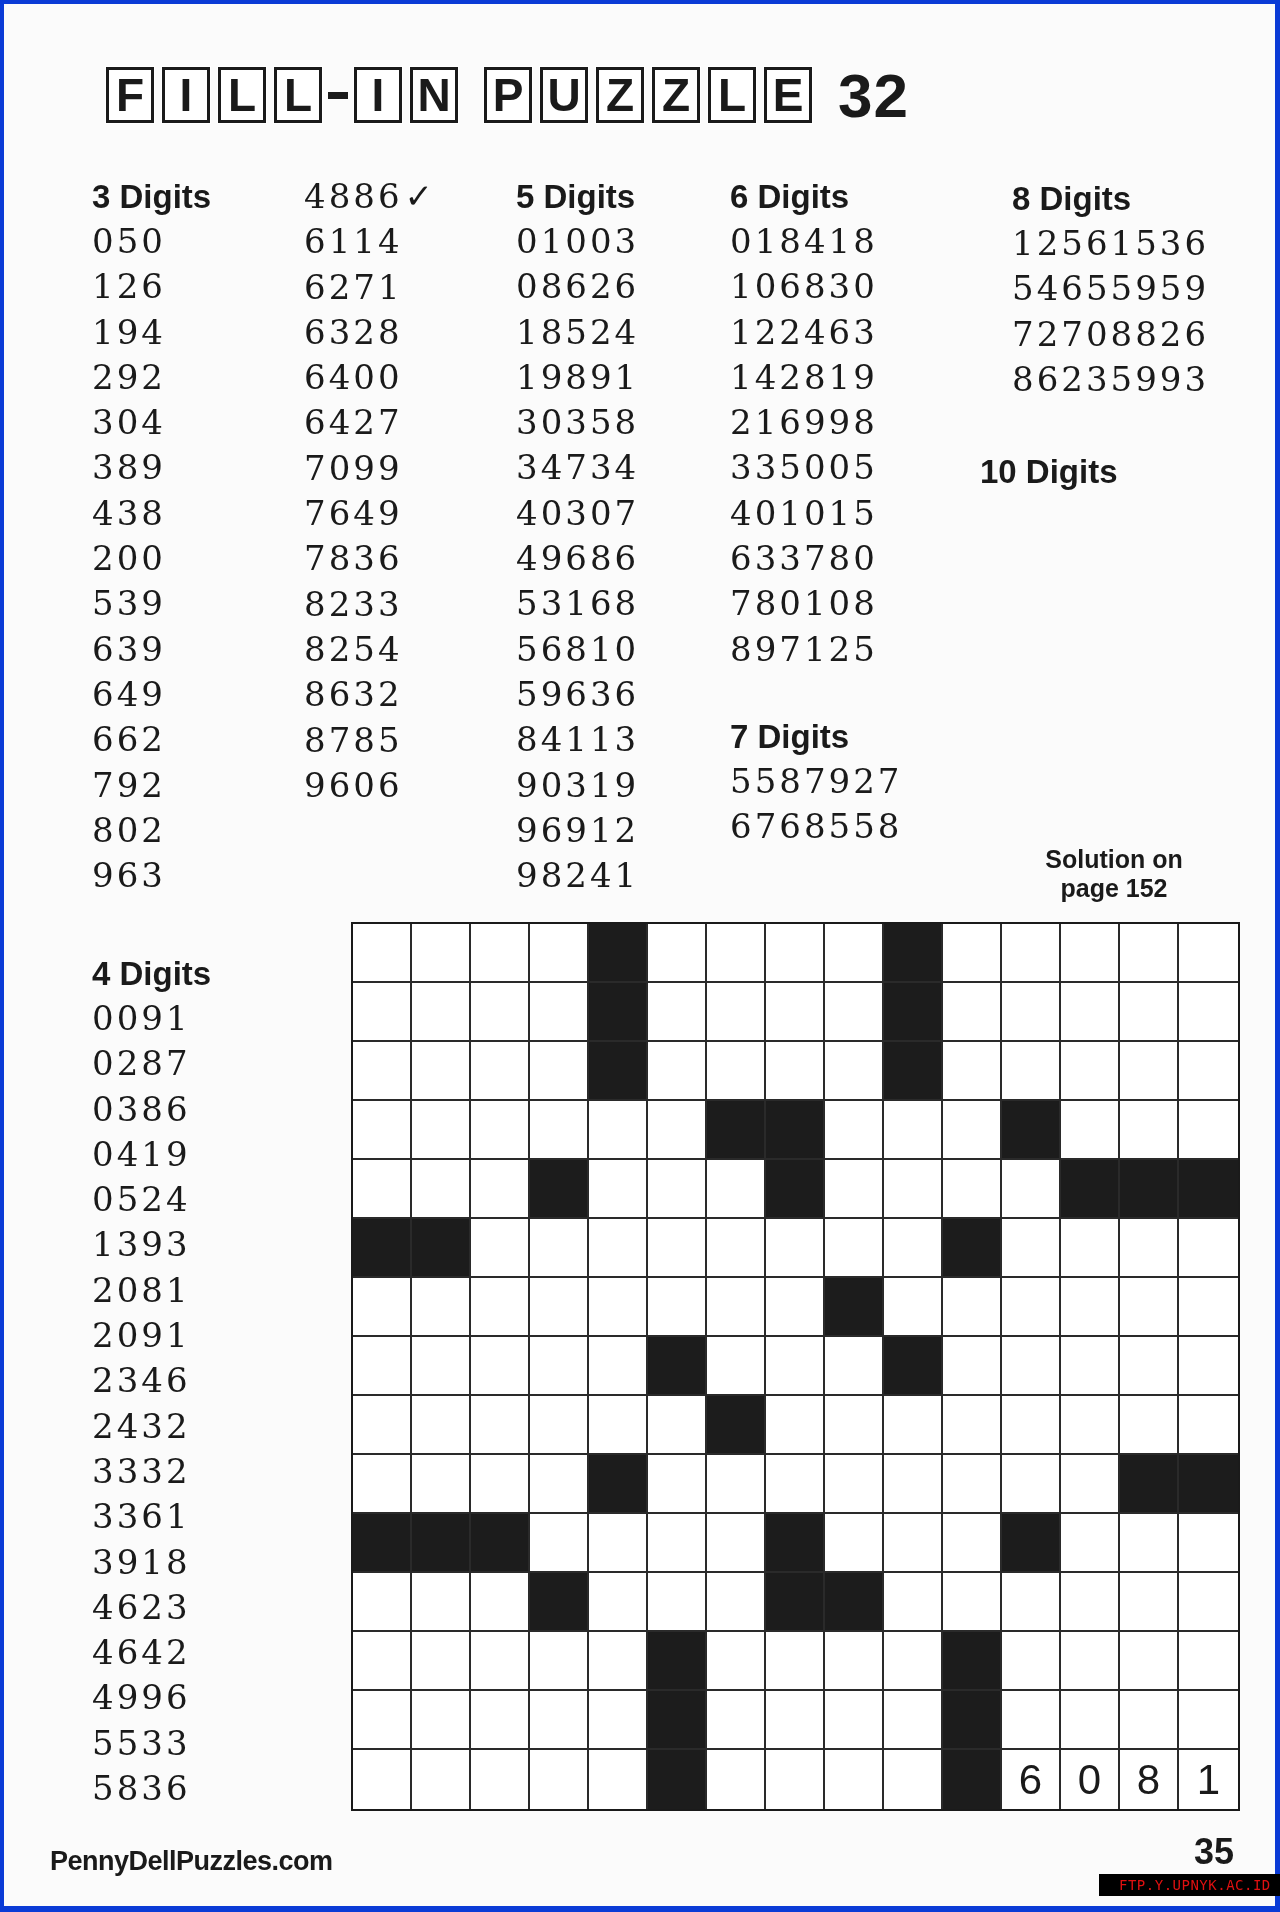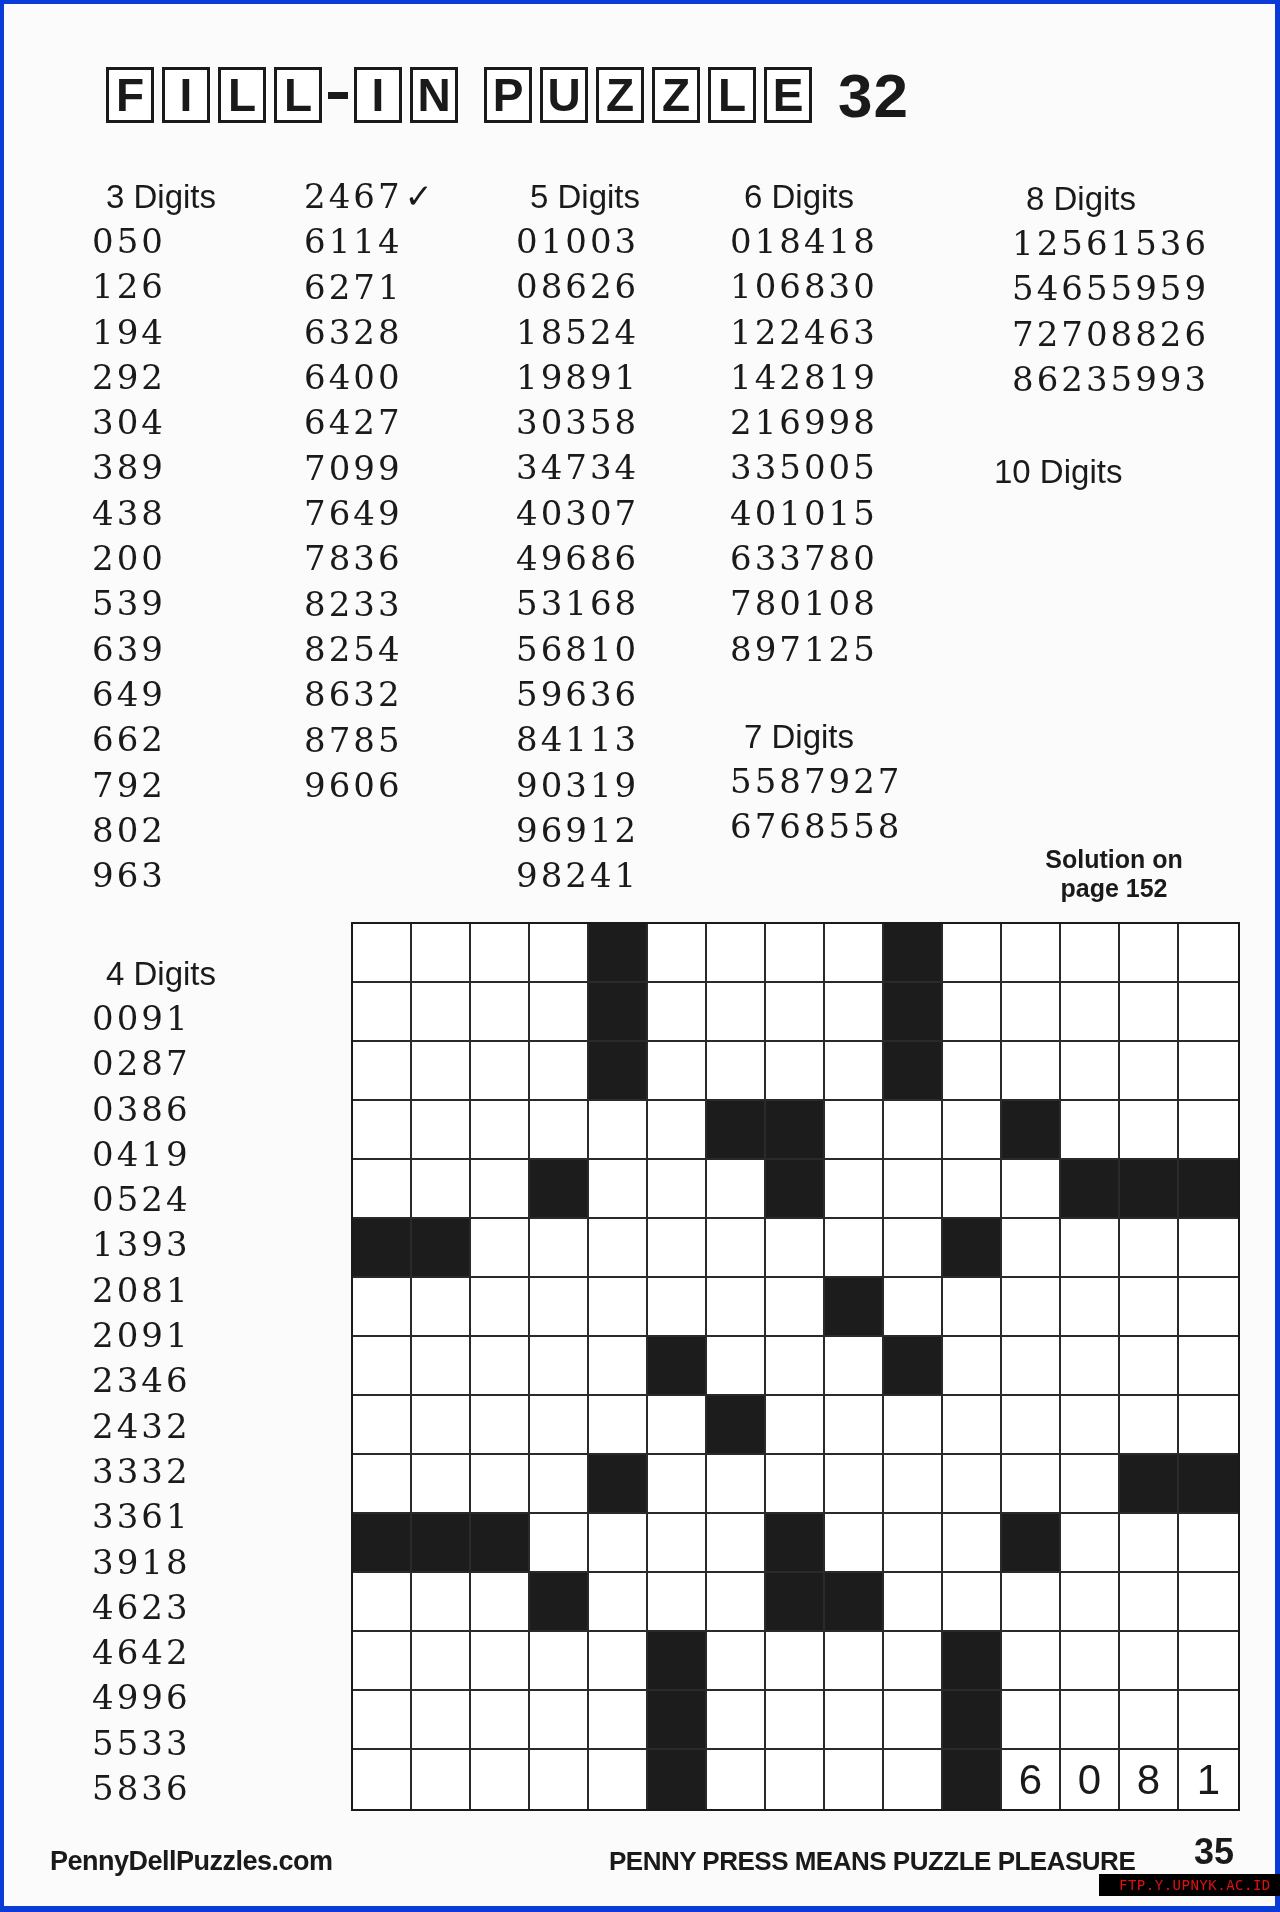--- a/index.html
+++ b/index.html
@@ -18,21 +18,21 @@
     width: 48px; height: 56px; border: 3px solid #1a1a1a; box-sizing: border-box;
     display: flex; align-items: center; justify-content: center;
     font-family: "Liberation Sans", sans-serif; font-weight: bold; font-size: 46px; color: #1a1a1a;
     margin-right: 8px; background: #fff; box-shadow: inset 0 0 0 1px #fff, 0 0 0 1px #fff;
   }
   .tdash { width: 20px; height: 7px; background: #1a1a1a; margin: 0 6px 0 -2px; }
   .tgap { width: 18px; }
   .tnum { font-weight: bold; font-size: 62px; color: #1a1a1a; margin-left: 18px; letter-spacing: 1px; }
 
   .col { position: absolute; }
-  .head { font-family: "Liberation Sans", sans-serif; font-weight: normal; font-size: 33px; color: #1a1a1a; height: 45px; line-height: 45px; margin-left: 14px; }
+  .head { font-family: "Liberation Sans", sans-serif; font-weight: bold; font-size: 33px; color: #1a1a1a; height: 45px; line-height: 45px; }
   .num { font-family: "DejaVu Serif", serif; font-size: 34px; color: #1a1a1a; height: 45.3px; line-height: 45.3px; letter-spacing: 3px; }
   .check { font-family: "DejaVu Sans", sans-serif; font-size: 34px; margin-left: 2px; }
 
   .solution {
     position: absolute; left: 1000px; top: 822px; width: 220px; text-align: center;
     font-weight: bold; font-size: 25px; line-height: 29px; color: #1a1a1a; margin-top: 19px;
   }
 
   .grid {
     position: absolute; left: 347px; top: 918px;
@@ -93,21 +93,21 @@
         <div class="num"><span>649</span></div>
         <div class="num"><span>662</span></div>
         <div class="num"><span>792</span></div>
         <div class="num"><span>802</span></div>
         <div class="num"><span>963</span></div>
       </div>
   </div>
 
   <div class="col" style="left:300px; top:170px;">
     <div id="l4c">
-        <div class="num"><span>2467</span><span class="check">✓</span></div>
+        <div class="num"><span>4886</span><span class="check">✓</span></div>
         <div class="num"><span>6114</span></div>
         <div class="num"><span>6271</span></div>
         <div class="num"><span>6328</span></div>
         <div class="num"><span>6400</span></div>
         <div class="num"><span>6427</span></div>
         <div class="num"><span>7099</span></div>
         <div class="num"><span>7649</span></div>
         <div class="num"><span>7836</span></div>
         <div class="num"><span>8233</span></div>
         <div class="num"><span>8254</span></div>
@@ -425,16 +425,15 @@
       <div class="cell" style="border-bottom: none;"></div>
       <div class="cell" style="border-bottom: none;"></div>
       <div class="cell black" style="border-bottom: none;"></div>
       <div class="cell" style="border-bottom: none;">6</div>
       <div class="cell" style="border-bottom: none;">0</div>
       <div class="cell" style="border-bottom: none;">8</div>
       <div class="cell" style="border-right: none; border-bottom: none;">1</div>
     </div>
 
   <div class="footer-left">PennyDellPuzzles.com</div>
-  <div class="footer-right">PENNY PRESS MEANS PUZZLE PLEASURE</div>
   <div class="pagenum">35</div>
 </div>
 <div class="watermark">FTP.Y.UPNYK.AC.ID</div>
 
 </body></html>

